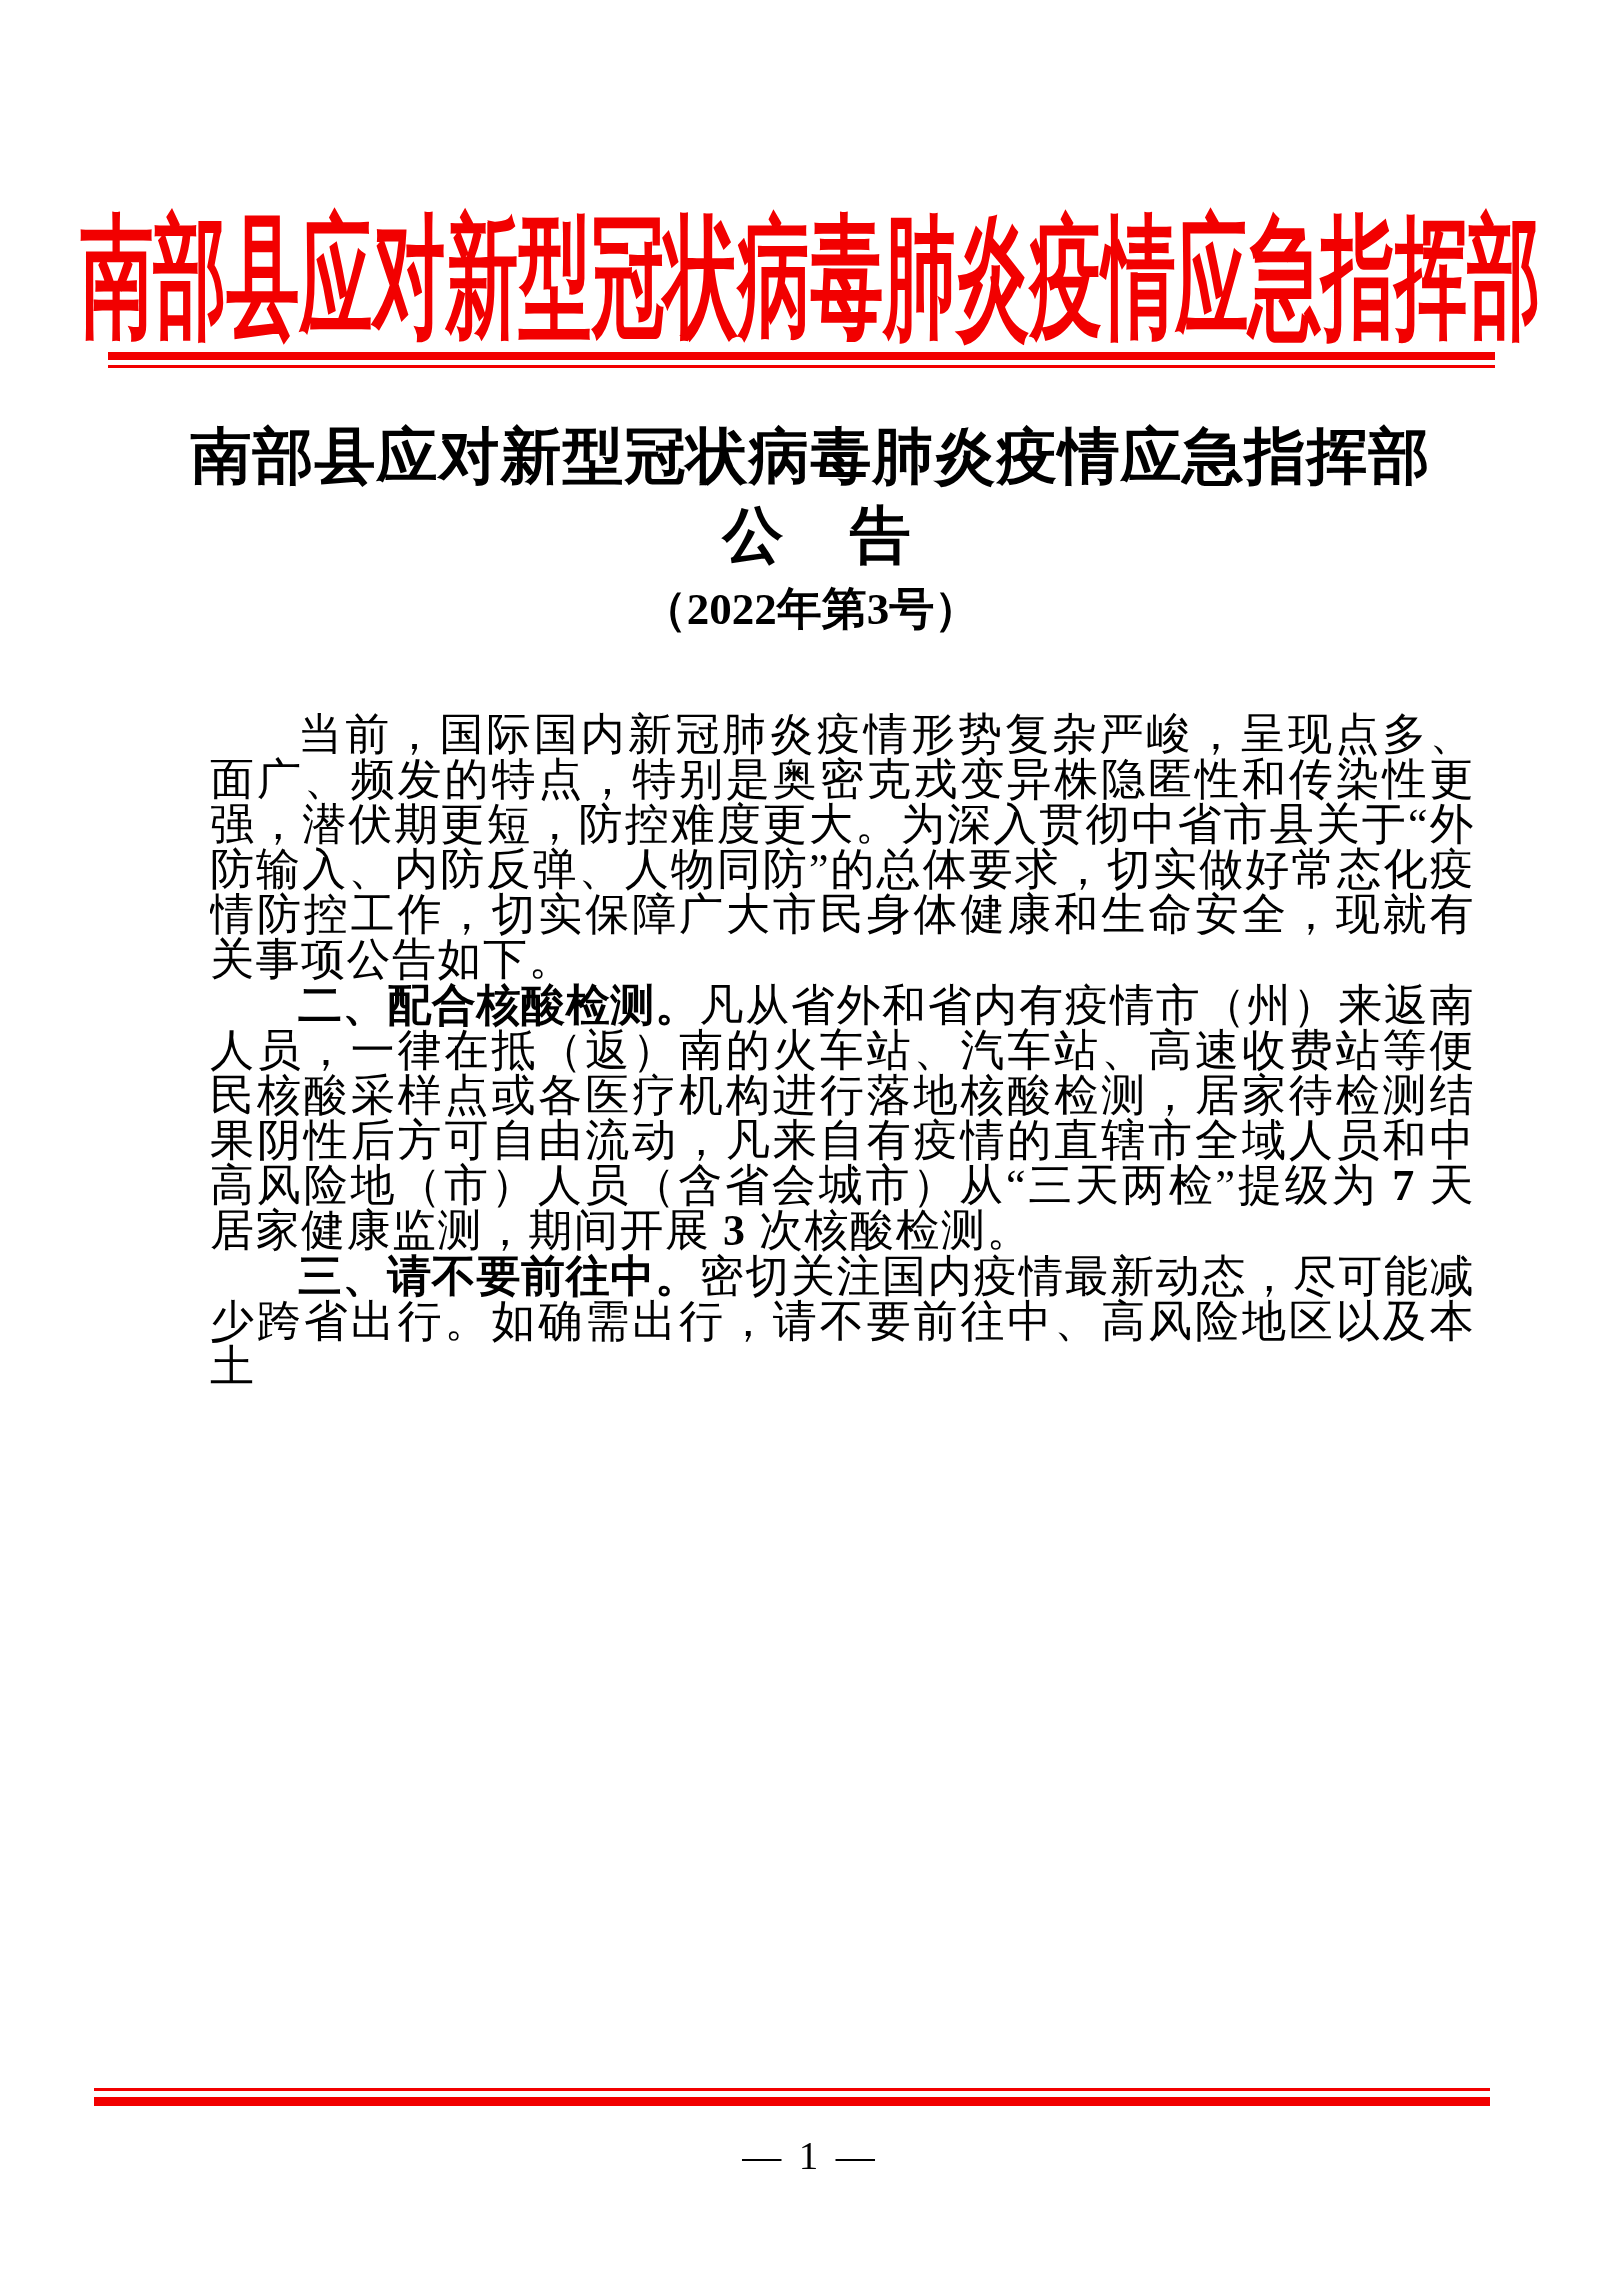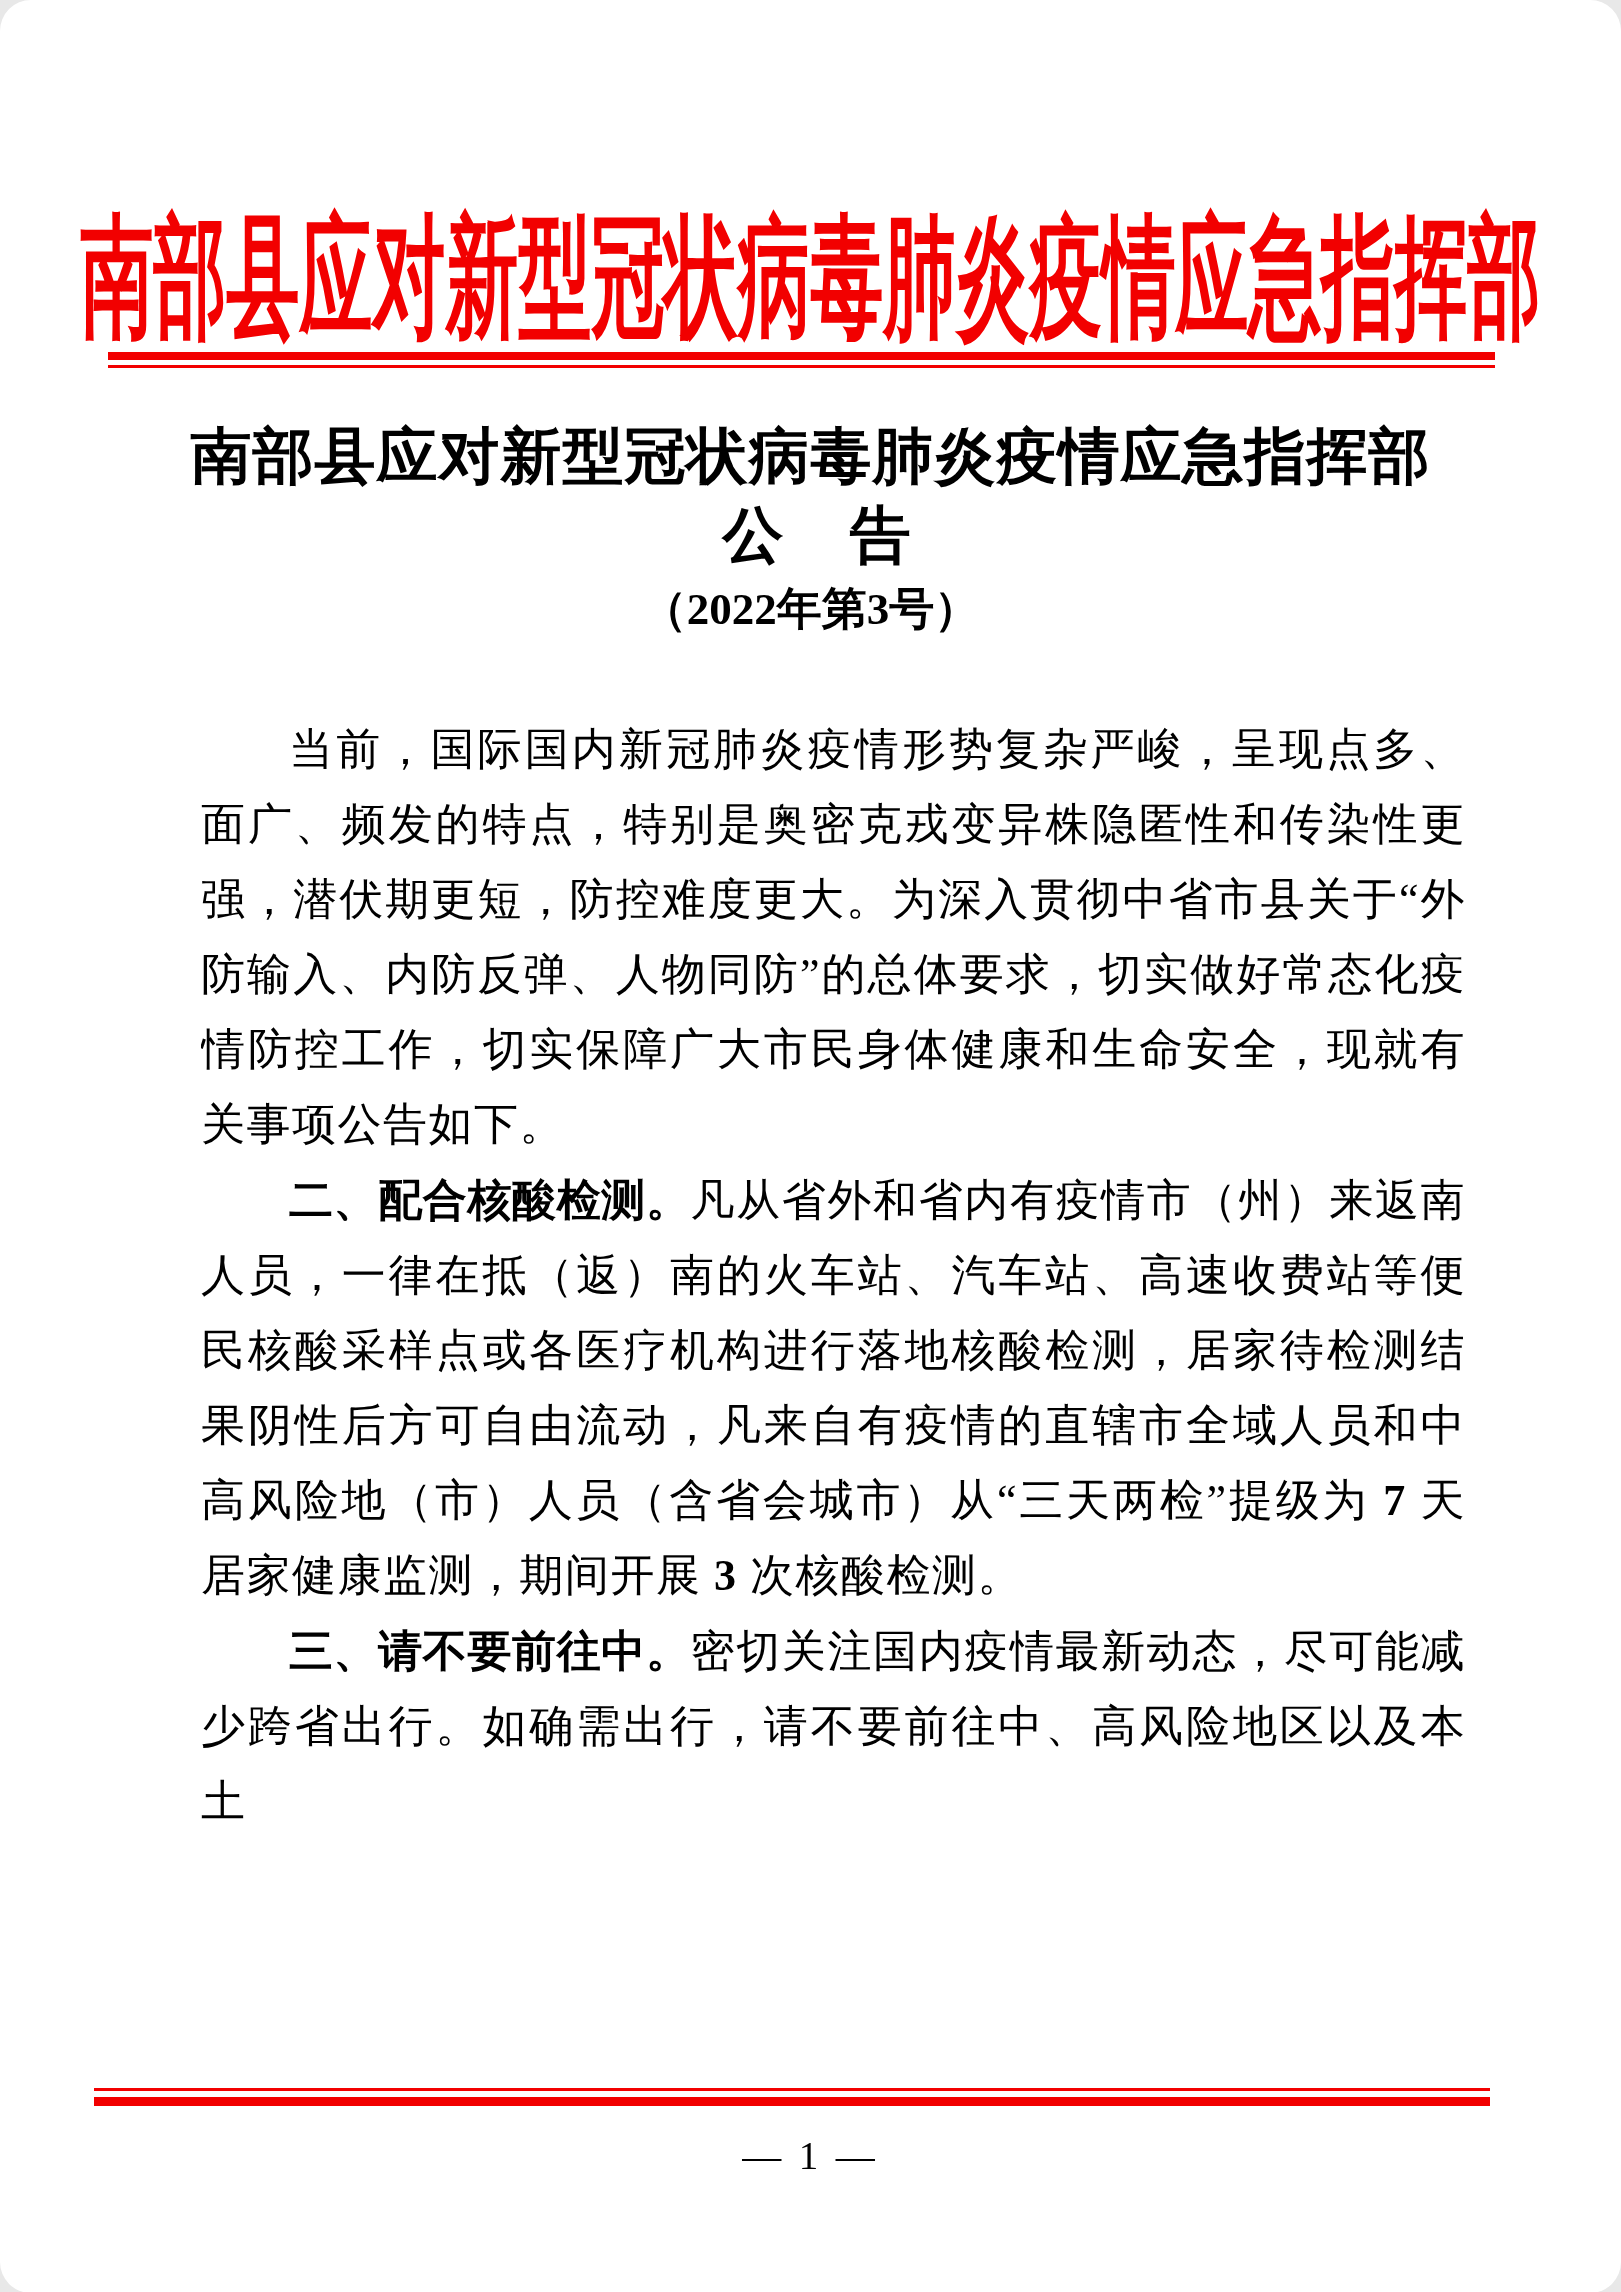--- a/index.html
+++ b/index.html
@@ -6,21 +6,20 @@
   html, body { margin: 0; padding: 0; background: #e8e8e8; }
   .page {
     position: relative;
     width: 1621px;
     height: 2293px;
     margin: 0 auto;
     background: #ffffff;
     overflow: hidden;
     color: var(--ink);
     font-family: "Liberation Serif", "DejaVu Serif", serif;
-    border-radius: 31px;
   }
 
   
   .banner {
     position: absolute;
     top: 206px; left: 0; right: 0;
     height: 139px;
     display: flex;
     align-items: flex-end;
     justify-content: center;
@@ -68,26 +67,26 @@
     text-align: center;
     font-size: 45px;
     line-height: 51px;
     font-weight: bold;
   }
 
   
   .doc-body {
     position: absolute;
     top: 712px;
-    left: 201px;
+    left: 210px;
     width: 1265px;
     height: 1372px;
     overflow: hidden;
     font-size: 44px;
-    line-height: 75px;
+    line-height: 45px;
     letter-spacing: 1.5px;
     text-align: justify;
   }
   .doc-body p { margin: 0; text-indent: 2em; }
   .lead {
     font-weight: bold;
     font-family: "Liberation Sans", "DejaVu Sans", sans-serif;
     letter-spacing: 0.5px;
   }
   .bold-num { font-weight: bold; }

